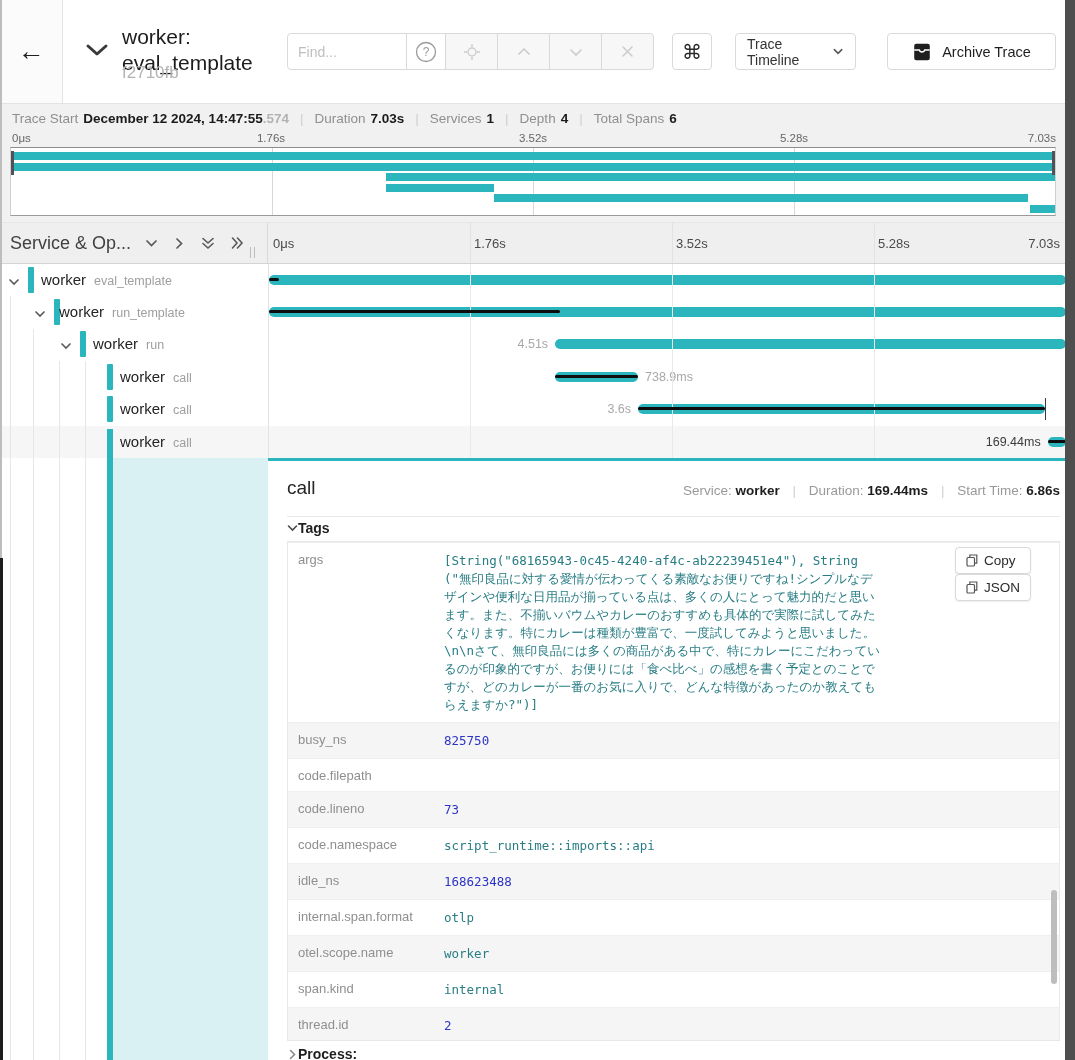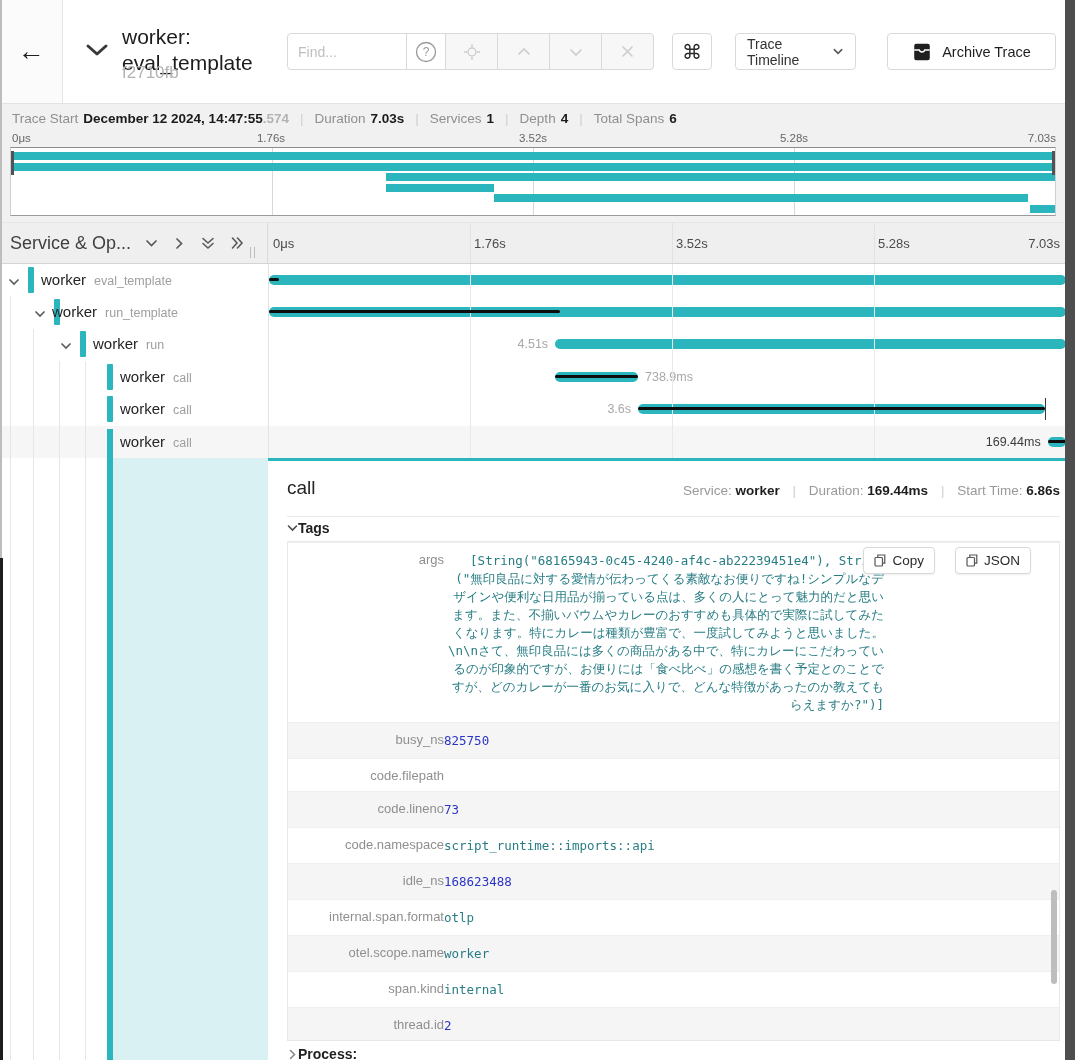--- a/index.html
+++ b/index.html
@@ -88,28 +88,28 @@
           border-top:3px solid var(--teal);box-sizing:border-box;z-index:4;}
   .d-name{position:absolute;left:19px;top:16px;font-size:19px;color:#262626;}
   .d-meta{position:absolute;right:15px;top:22px;font-size:13.5px;color:#999;}
   .d-meta b{color:#1e1e1e;font-weight:700;}
   .d-meta .sep{margin:0 9px;}
   .d-div{position:absolute;left:19px;right:15px;top:55px;height:1px;background:#e9e9e9;}
   .d-sech{position:absolute;left:19px;display:flex;align-items:center;
           font-size:14px;font-weight:700;color:#1f1f1f;cursor:pointer;}
   .d-table{position:absolute;left:19px;top:80px;width:773px;height:500px;border:1px solid #e8e8e8;
            overflow:hidden;box-sizing:border-box;background:#fff;}
-  .t-row{display:flex;border-top:1px solid #efefef;padding:9px 10px 8px 10px;text-align:right;}
+  .t-row{display:flex;border-top:1px solid #efefef;padding:9px 10px 8px 10px;}
   .t-row:first-child{border-top:none;}
   .t-row.even{background:#f5f5f5;}
   .t-key{width:146px;flex:none;font-size:13px;color:#8f8f8f;}
   .t-val{font-family:"DejaVu Sans Mono","Liberation Mono",monospace;font-size:12.5px;line-height:18px;word-break:break-all;}
   .t-val.num{color:#2c34c7;}
   .t-val.str{color:#287d84;}
-  .t-btns{position:absolute;right:28px;top:5px;display:flex;gap:20px;z-index:5;}
+  .t-btns{position:absolute;right:28px;top:5px;display:flex;gap:0;z-index:5;flex-direction:column;}
   .t-btn{height:27px;padding:0 10px;border:1px solid #d9d9d9;border-radius:4px;background:#fff;
          display:flex;align-items:center;gap:6px;font-size:13.5px;color:#2b2b2b;
          box-shadow:0 1px 2px rgba(0,0,0,.07);cursor:pointer;box-sizing:border-box;}
   .t-scroll{position:absolute;right:2px;top:348px;width:6px;height:94px;background:#bdbdbd;border-radius:3px;z-index:6;}
 
   
   .pg-scroll{position:absolute;right:0;top:0;width:10px;height:100%;background:#4e4e4e;z-index:50;}
   .edge1{position:absolute;left:0;top:0;width:2px;height:558px;background:#bdbdbd;z-index:40;}
   .edge2{position:absolute;left:0;top:558px;width:3px;height:502px;background:#1d1d1d;z-index:40;}
 </style>
@@ -283,21 +283,21 @@
           <span class="sblack" style="left:0%;width:1.2%"></span>
         </span>
       </div>
       <div class="srow" style="top: 32px; height: 32px;">
         <span class="tchev" style="left:33px">
           <svg width="14" height="14" viewBox="0 0 14 14">
             <path d="M3 5l4 4 4-4" stroke="#5c5c5c" stroke-width="1.7" fill="none" stroke-linecap="round"></path>
           </svg>
         </span>
         <span class="chip" style="left:54px"></span>
-        <span class="svc" style="left:52px">worker<small>run_template</small></span>
+        <span class="svc" style="left:59px">worker<small>run_template</small></span>
         <span class="barcell">
           <span class="sbar" style="left:0%;width:100%"></span>
           <span class="sblack" style="left:0%;width:36.5%"></span>
         </span>
       </div>
       <div class="srow" style="top: 64px; height: 33px;">
         <span class="tchev" style="left:59px">
           <svg width="14" height="14" viewBox="0 0 14 14">
             <path d="M3 5l4 4 4-4" stroke="#5c5c5c" stroke-width="1.7" fill="none" stroke-linecap="round"></path>
           </svg>

